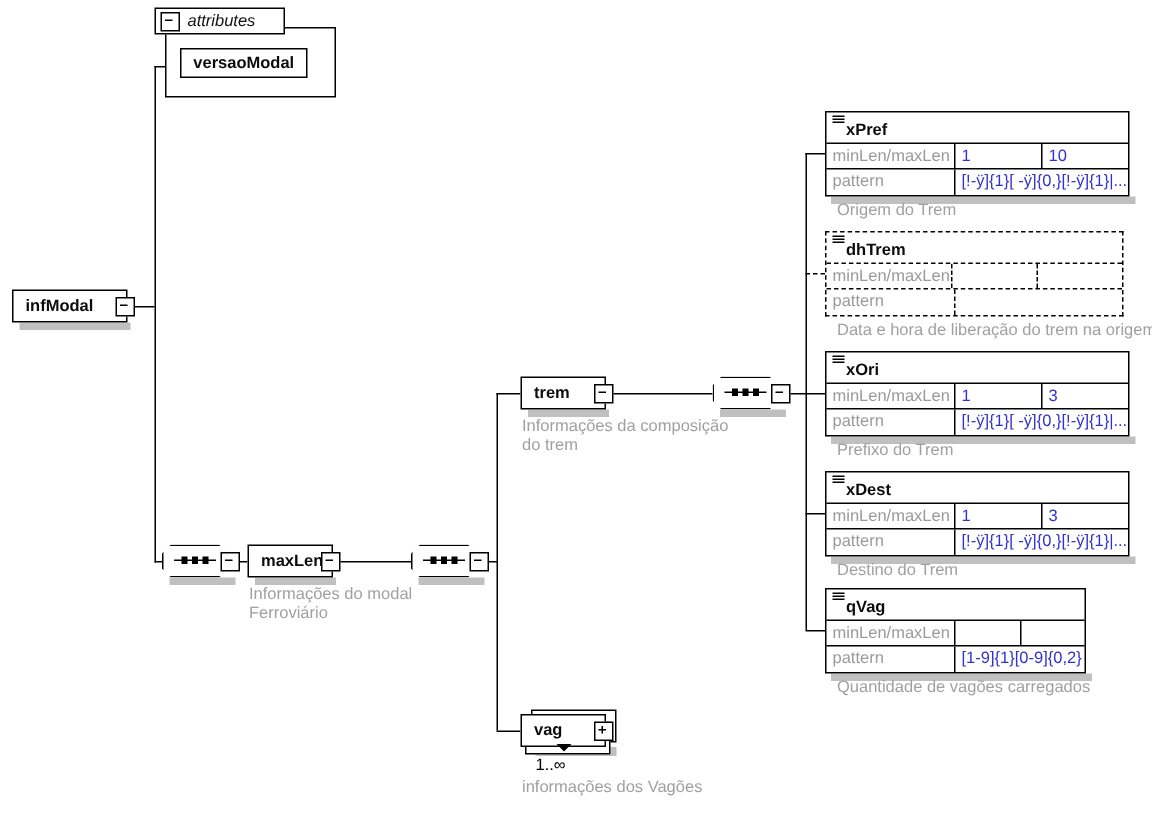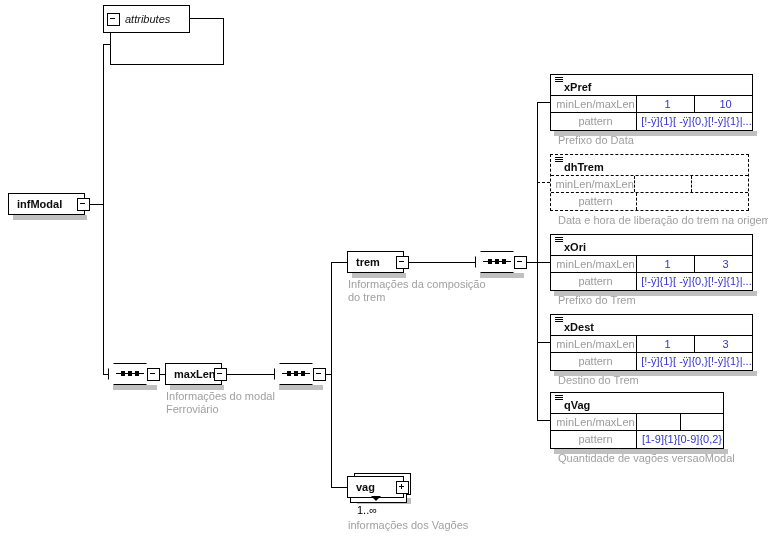--- a/index.html
+++ b/index.html
@@ -192,21 +192,20 @@
     line-height: 16px;
   }
 
   
   .elem {
     position: absolute;
     z-index: 3;
     background: #ffffff;
     box-sizing: border-box;
     border: 1px solid #000;
-    text-align: center;
   }
   .elem.optional {
     border: 1px dashed #000;
   }
   .elem-head {
     position: relative;
     height: 21px;
     box-sizing: border-box;
     border-bottom: 1px solid #000;
     display: flex;
@@ -336,26 +335,29 @@
   <div class="line hline" style="left:525px; top:262px; width:13px;"></div>
   <div class="line vline" style="left:537px; top:102px; height:318px;"></div>
 
   <div class="line hline" style="left:537px; top:102px; width:13px;"></div>
   <div class="dline-h" style="left:537px; top:182px; width:13px;"></div>
   <div class="line hline" style="left:537px; top:262px; width:13px;"></div>
   <div class="line hline" style="left:537px; top:342px; width:13px;"></div>
   <div class="line hline" style="left:537px; top:420px; width:13px;"></div>
 
   <div class="attr-box" style="left:110px; top:18px; width:114px; height:47px;"></div>
-  <div class="attr-tab" style="left:103px; top:5px; width:87px; height:28px;">
+  <div class="attr-tab" style="left:103px; top:5px; width:87px; height:18px;">
     <span class="tog"></span>
     <span class="tab-label">attributes</span>
   </div>
   <div class="shadow" style="left:124px; top:48px; width:86px; height:6px;"></div>
   <div class="shadow" style="left:206px; top:36px; width:5px; height:18px;"></div>
+  <div class="attr-item" style="left:120px; top:32px; width:85px; height:20px;">
+    <span class="a-label">versaoModal</span>
+  </div>
 
   <div class="shadow" style="left:13px; top:215px; width:74px; height:5px;"></div>
   <div class="node" style="left:8px; top:193px; width:77px;">
     <span class="node-label">infModal</span>
     <span class="expander"></span>
   </div>
 
   <div class="shadow" style="left:113px; top:385px; width:44px; height:5px;"></div>
   <div class="seq" style="left:108px; top:363px;">
     <div class="seq-oct"></div>
@@ -426,21 +428,21 @@
     <div class="facet-row rowdiv">
       <div class="facet-name" style="width:86px;">minLen/maxLen</div>
       <div class="facet-v1" style="width:58px;">1</div>
       <div class="facet-v2" style="width:57px;">10</div>
     </div>
     <div class="facet-row">
       <div class="facet-name" style="width:86px;">pattern</div>
       <div class="facet-wide" style="width:115px;">[!-ÿ]{1}[ -ÿ]{0,}[!-ÿ]{1}|...</div>
     </div>
   </div>
-  <div class="doc" style="left:558px; top:134px;">Prefixo do Data</div>
+  <div class="doc" style="left:558px; top:134px;">Origem do Trem</div>
 
   <div class="elem optional" style="left:550px; top:154px; width:199px; height:57px;">
     <div class="elem-head">
       <span class="hamb">
           <i></i>
           <i></i>
           <i></i>
         </span>
       <span class="e-name">dhTrem</span>
     </div>
@@ -512,15 +514,15 @@
     <div class="facet-row rowdiv">
       <div class="facet-name" style="width:86px;">minLen/maxLen</div>
       <div class="facet-v1" style="width:44px;"></div>
       <div class="facet-v2" style="width:42px;"></div>
     </div>
     <div class="facet-row">
       <div class="facet-name" style="width:86px;">pattern</div>
       <div class="facet-wide" style="width:86px;">[1-9]{1}[0-9]{0,2}</div>
     </div>
   </div>
-  <div class="doc" style="left:558px; top:452px;">Quantidade de vagões versaoModal</div>
+  <div class="doc" style="left:558px; top:452px;">Quantidade de vagões carregados</div>
 
 </div>
 
 </body></html>

